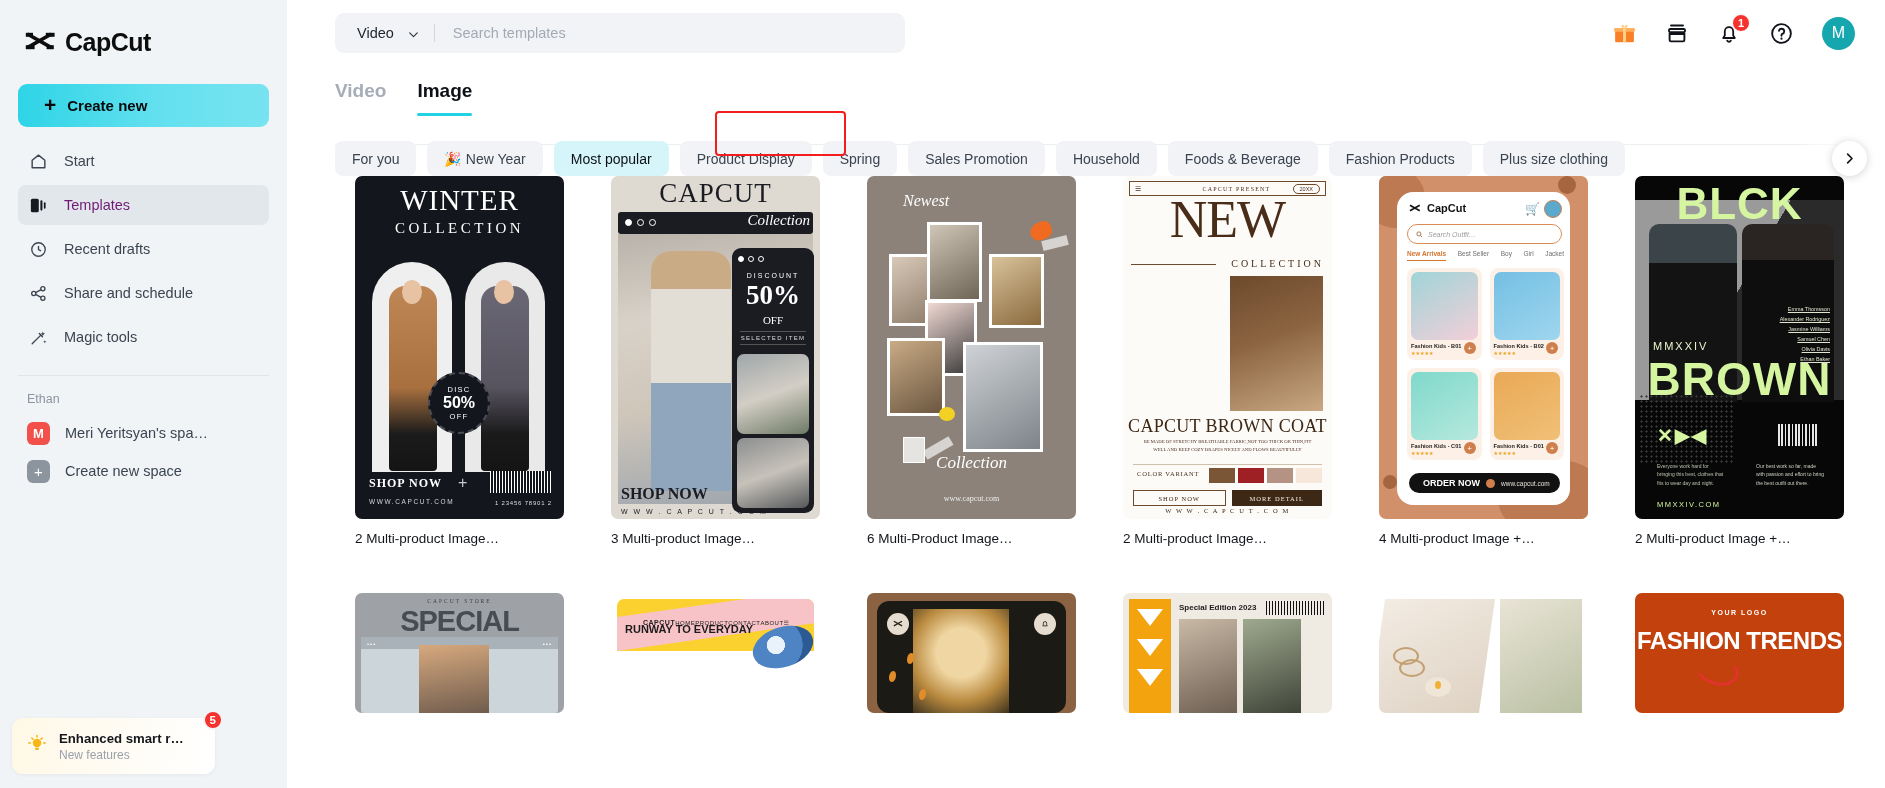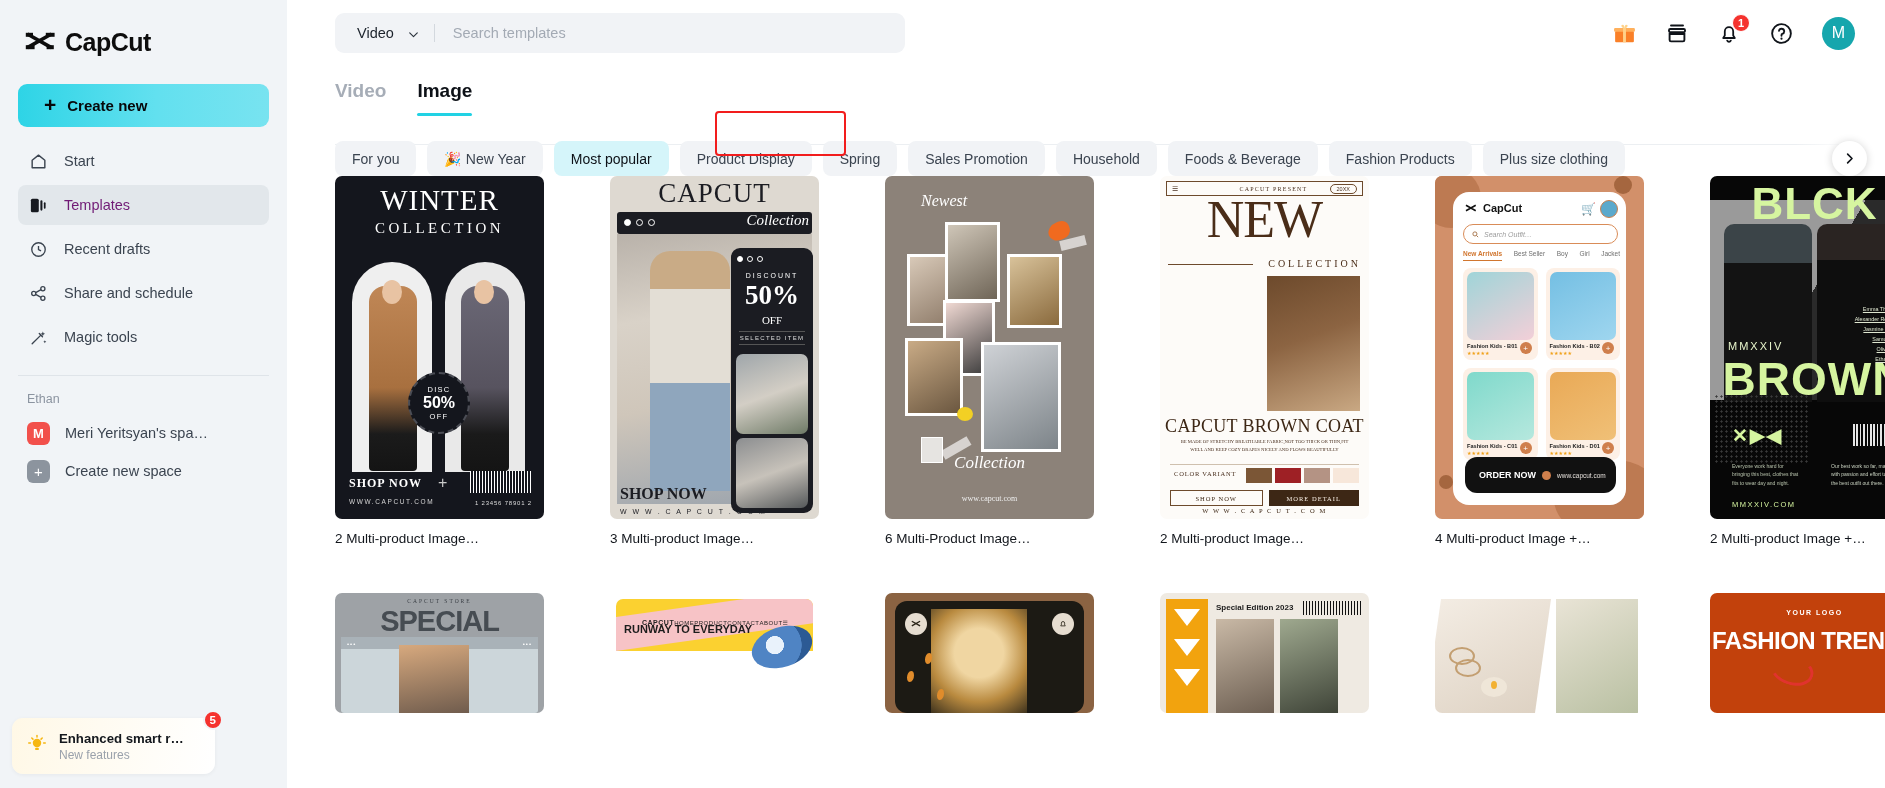--- a/index.html
+++ b/index.html
@@ -206,22 +206,23 @@
     position: absolute; right: 0; top: 25px;
     width: 90px; height: 35px;
     background: linear-gradient(90deg, rgba(255,255,255,0) 0%, #fff 60%);
     pointer-events: none;
   }
 
   
   .grid {
     display: grid;
     grid-template-columns: repeat(6, 209px);
-    gap: 47px 66px;
+    gap: 47px 47px;
     padding: 0 0 0 48px;
+    margin-left: 20px;
   }
   .card { width: 209px; cursor: pointer; }
   .thumb {
     width: 209px; height: 343px; border-radius: 7px;
     overflow: hidden; position: relative;
     background: #ddd;
   }
   .card-title {
     margin-top: 12px; font-size: 13.5px; color: #12161c;
     white-space: nowrap; overflow: hidden; text-overflow: ellipsis;
@@ -345,21 +346,21 @@
     display:flex; align-items:center; padding-left:8px; gap:5px; font-size:7px; color:#9c9c9c; font-style:italic;}
   .t5 .navtabs { top: 74px; left: 28px; right: 24px; display:flex; justify-content:space-between; font-size:6.5px; color:#6f6f6f;}
   .t5 .navtabs .on { color:#d1762f; font-weight:700; border-bottom:1.5px solid #d1762f; padding-bottom:3px;}
   .t5 .prodgrid { top: 92px; left: 28px; right: 24px; display:grid; grid-template-columns:1fr 1fr; gap:8px;}
   .t5 .pcell { background:#fdf0e6; border-radius:8px; padding:4px; }
   .t5 .pimg { height: 68px; border-radius:7px;}
   .t5 .pname { font-size: 5.6px; font-weight:700; color:#222; margin-top:3px;}
   .t5 .stars { font-size: 5px; color:#f0a21c; margin-top:1px;}
   .t5 .plus { position:absolute; right:6px; bottom:6px; width:12px;height:12px;border-radius:50%;background:#cf7f4c;color:#fff;
     font-size:8px; display:flex;align-items:center;justify-content:center;}
-  .t5 .order { bottom: 26px; left: 30px; right: 28px; height: 36px; background:#111; border-radius:12px;
+  .t5 .order { bottom: 26px; left: 30px; right: 28px; height: 20px; background:#111; border-radius:12px;
     display:flex; align-items:center; gap:6px; padding-left:14px;}
   .t5 .order .o1 { font-size: 9px; font-weight:700; color:#fff;}
   .t5 .order .o2 { font-size: 6.5px; color:#e2ddd8;}
   .t5 .order .odot { width:9px;height:9px;border-radius:50%;background:#cf7f4c;}
 
   
   .t6 { background: #070707; width:100%;height:100%; }
   .t6 .blck { top: 6px; left: 0; right: 0; text-align:center; font-size: 44px; font-weight:700; color:#d6f5a0; letter-spacing:1px; line-height:1;}
   .t6 .photo { top: 24px; left: 0; right: 0; height: 200px; background: linear-gradient(120deg,#9a9a9a 0 48%, #2a2a2a 48% 100%);}
   .t6 .man1 { top: 48px; left: 14px; width: 88px; height: 178px; background: linear-gradient(180deg,#3b4448 0 22%, #131313 22% 100%); border-radius: 10px 10px 0 0;}

